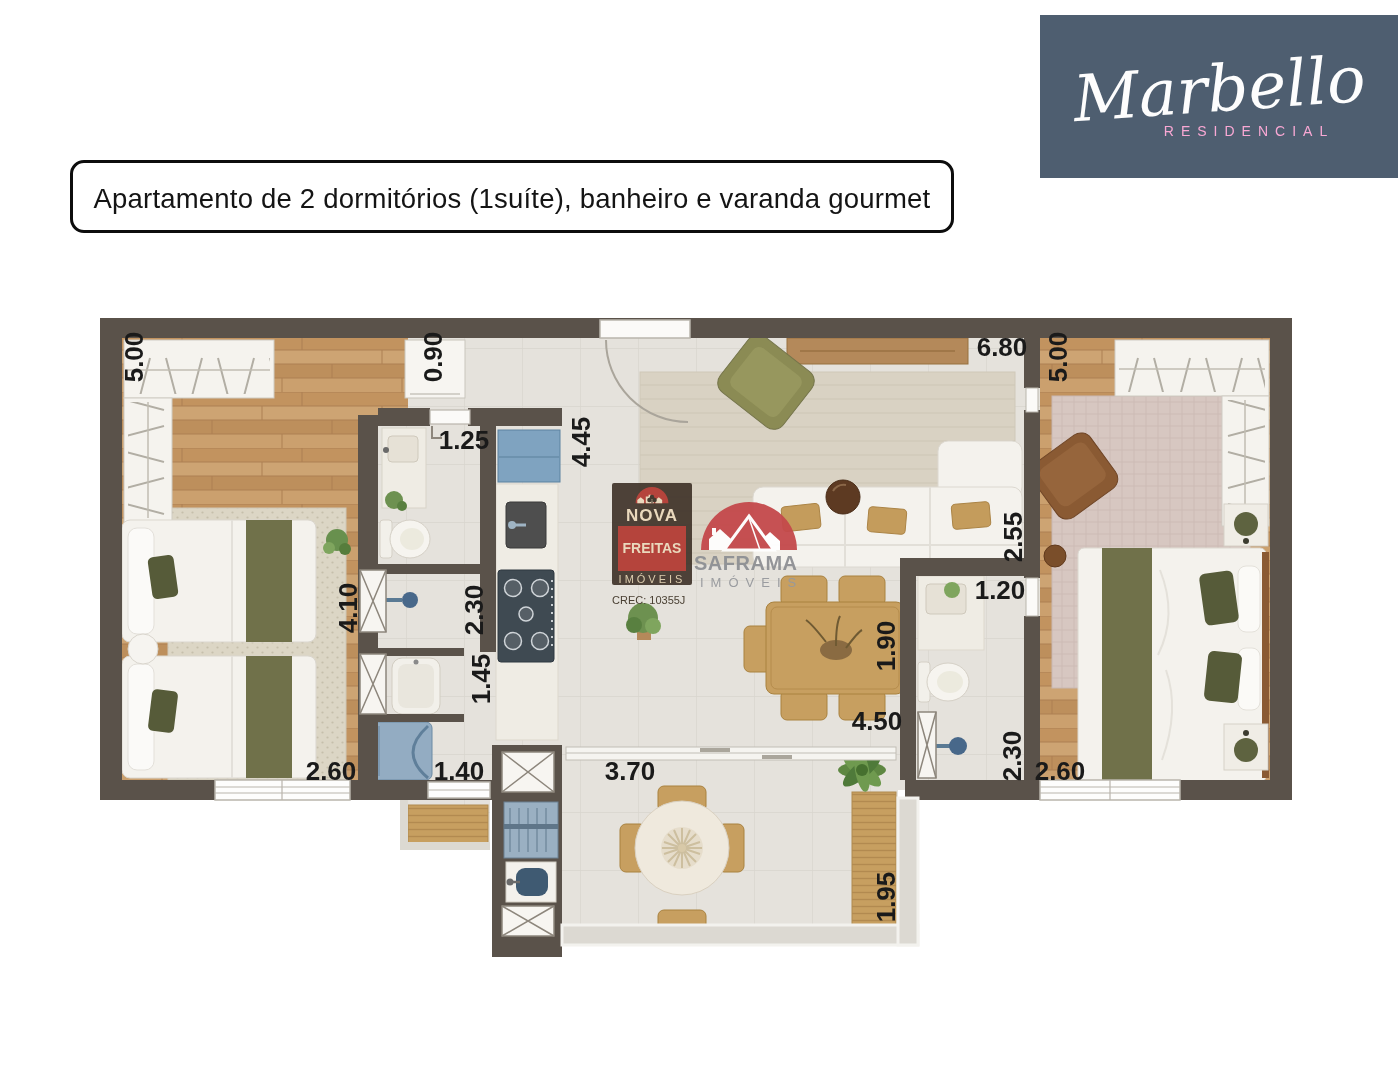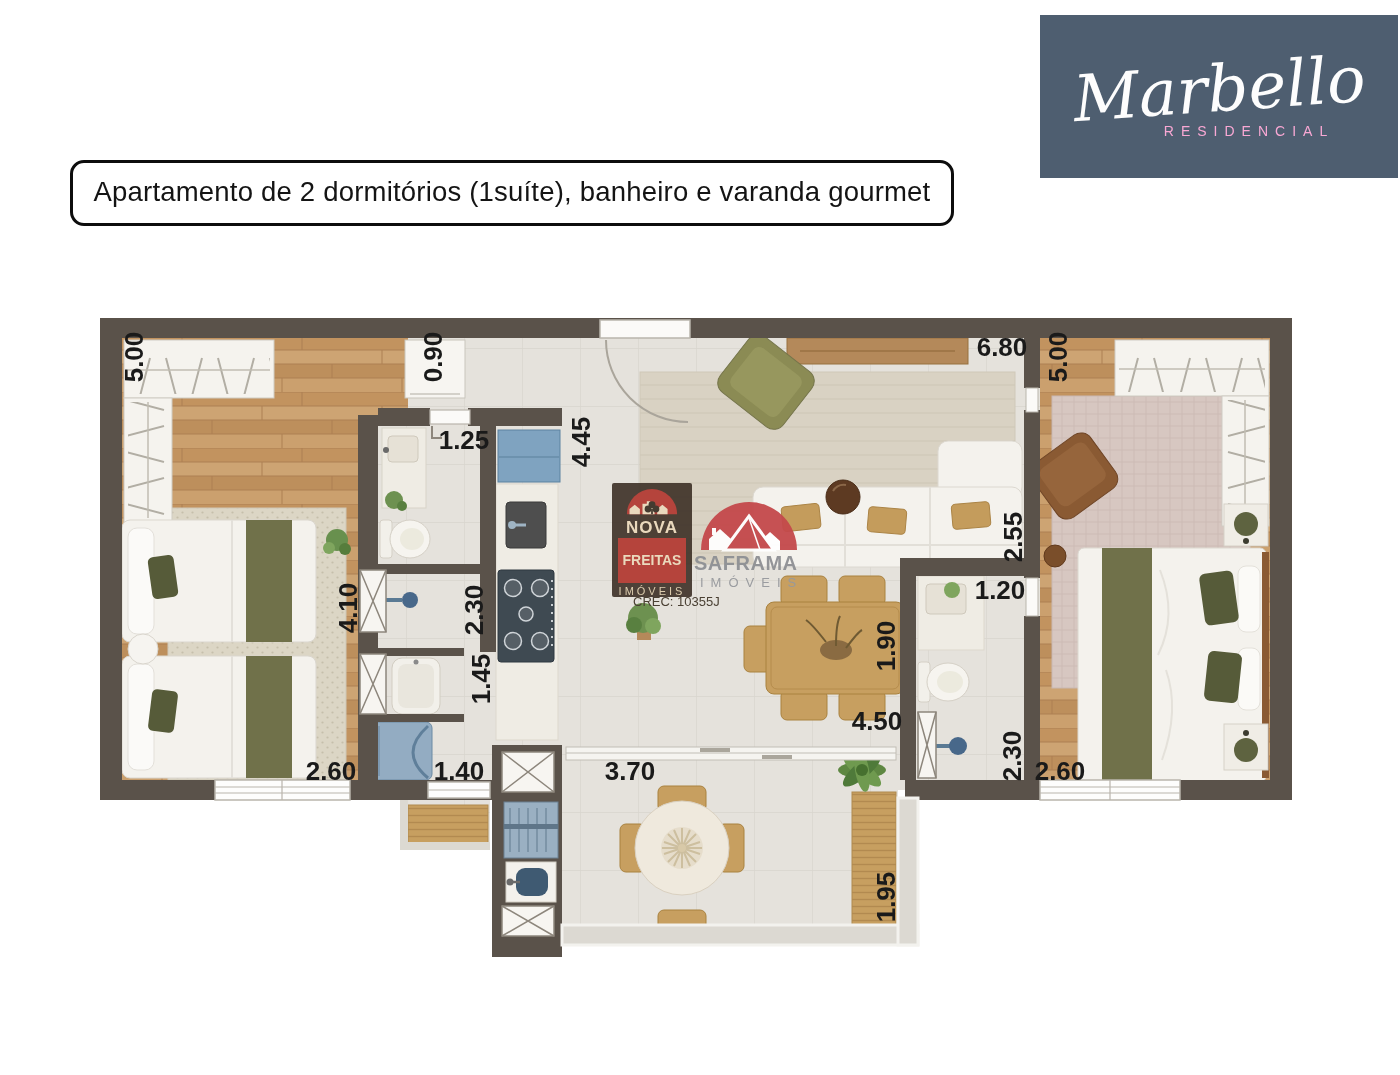--- a/index.html
+++ b/index.html
@@ -1,36 +1,36 @@
 <!DOCTYPE html>
 <html><head>
 <meta charset="utf-8">
 <style>
   html,body{margin:0;padding:0;background:#fff;}
   #canvas{position:relative;width:1400px;height:1075px;background:#ffffff;overflow:hidden;
           font-family:"Liberation Sans",sans-serif;}
   
   .title-box{position:absolute;left:70px;top:160px;width:884px;box-sizing:border-box;
              border:3.5px solid #0d0d0d;border-radius:14px;background:#fff;
-             padding:13px 8px 15px 8px;text-align:center;color:#141414;}
+             padding:20px 8px 15px 8px;text-align:center;color:#141414;}
   .title-box .l1{font-size:27.5px;letter-spacing:.2px;}
   .title-box .l2{font-size:27.5px;margin-top:9px;}
   
   .logo{position:absolute;left:1040px;top:15px;width:358px;height:163px;background:#4e5e70;
         display:flex;flex-direction:column;align-items:center;justify-content:center;}
   .logo .name{font-family:"DejaVu Serif",serif;font-style:italic;font-size:64px;color:#fdfdfd;
               transform:rotate(-4deg);line-height:1;margin-top:2px;}
   .logo .sub{font-size:14px;letter-spacing:7px;color:#f9a8d4;margin-top:2px;margin-left:60px;text-align:right;}
   
-  .wm-nf{position:absolute;left:612px;top:483px;width:80px;height:114px;background:rgba(60,48,38,.90);
+  .wm-nf{position:absolute;left:612px;top:483px;width:80px;height:102px;background:rgba(60,48,38,.90);
          border-radius:2px;display:flex;flex-direction:column;align-items:center;z-index:5;}
   .wm-nf .t1{font-size:17px;font-weight:800;color:#ead9bd;letter-spacing:1px;line-height:1;margin-top:1px;}
   .wm-nf .t2{font-size:14px;font-weight:800;color:#ead9bd;background:#b5443c;padding:15px 5px;margin-top:2px;line-height:1.1;}
   .wm-nf .t3{font-size:11px;color:#dcccae;letter-spacing:3px;margin-top:3px;line-height:1;}
-  .wm-creci{position:absolute;left:633px;top:594px;font-size:13px;color:#4a4033;z-index:5;}
+  .wm-creci{position:absolute;left:612px;top:594px;font-size:11px;color:#4a4033;z-index:5;}
   .wm-sf{position:absolute;left:694px;top:496px;width:112px;display:flex;flex-direction:column;align-items:flex-start;z-index:5;opacity:.95;}
   .wm-sf .t1{font-size:20px;font-weight:800;color:#8e9094;letter-spacing:.5px;line-height:1;margin-top:1px;}
   .wm-sf .t2{font-size:13px;color:#97999d;letter-spacing:7px;line-height:1;margin-top:3px;margin-left:6px;}
   .plan-svg{position:absolute;left:0;top:0;z-index:1;}
   .dim{font-family:"Liberation Sans",sans-serif;font-size:26px;font-weight:bold;fill:#1a1a1a;}
 </style>
 </head>
 <body>
 
 <div id="canvas">

